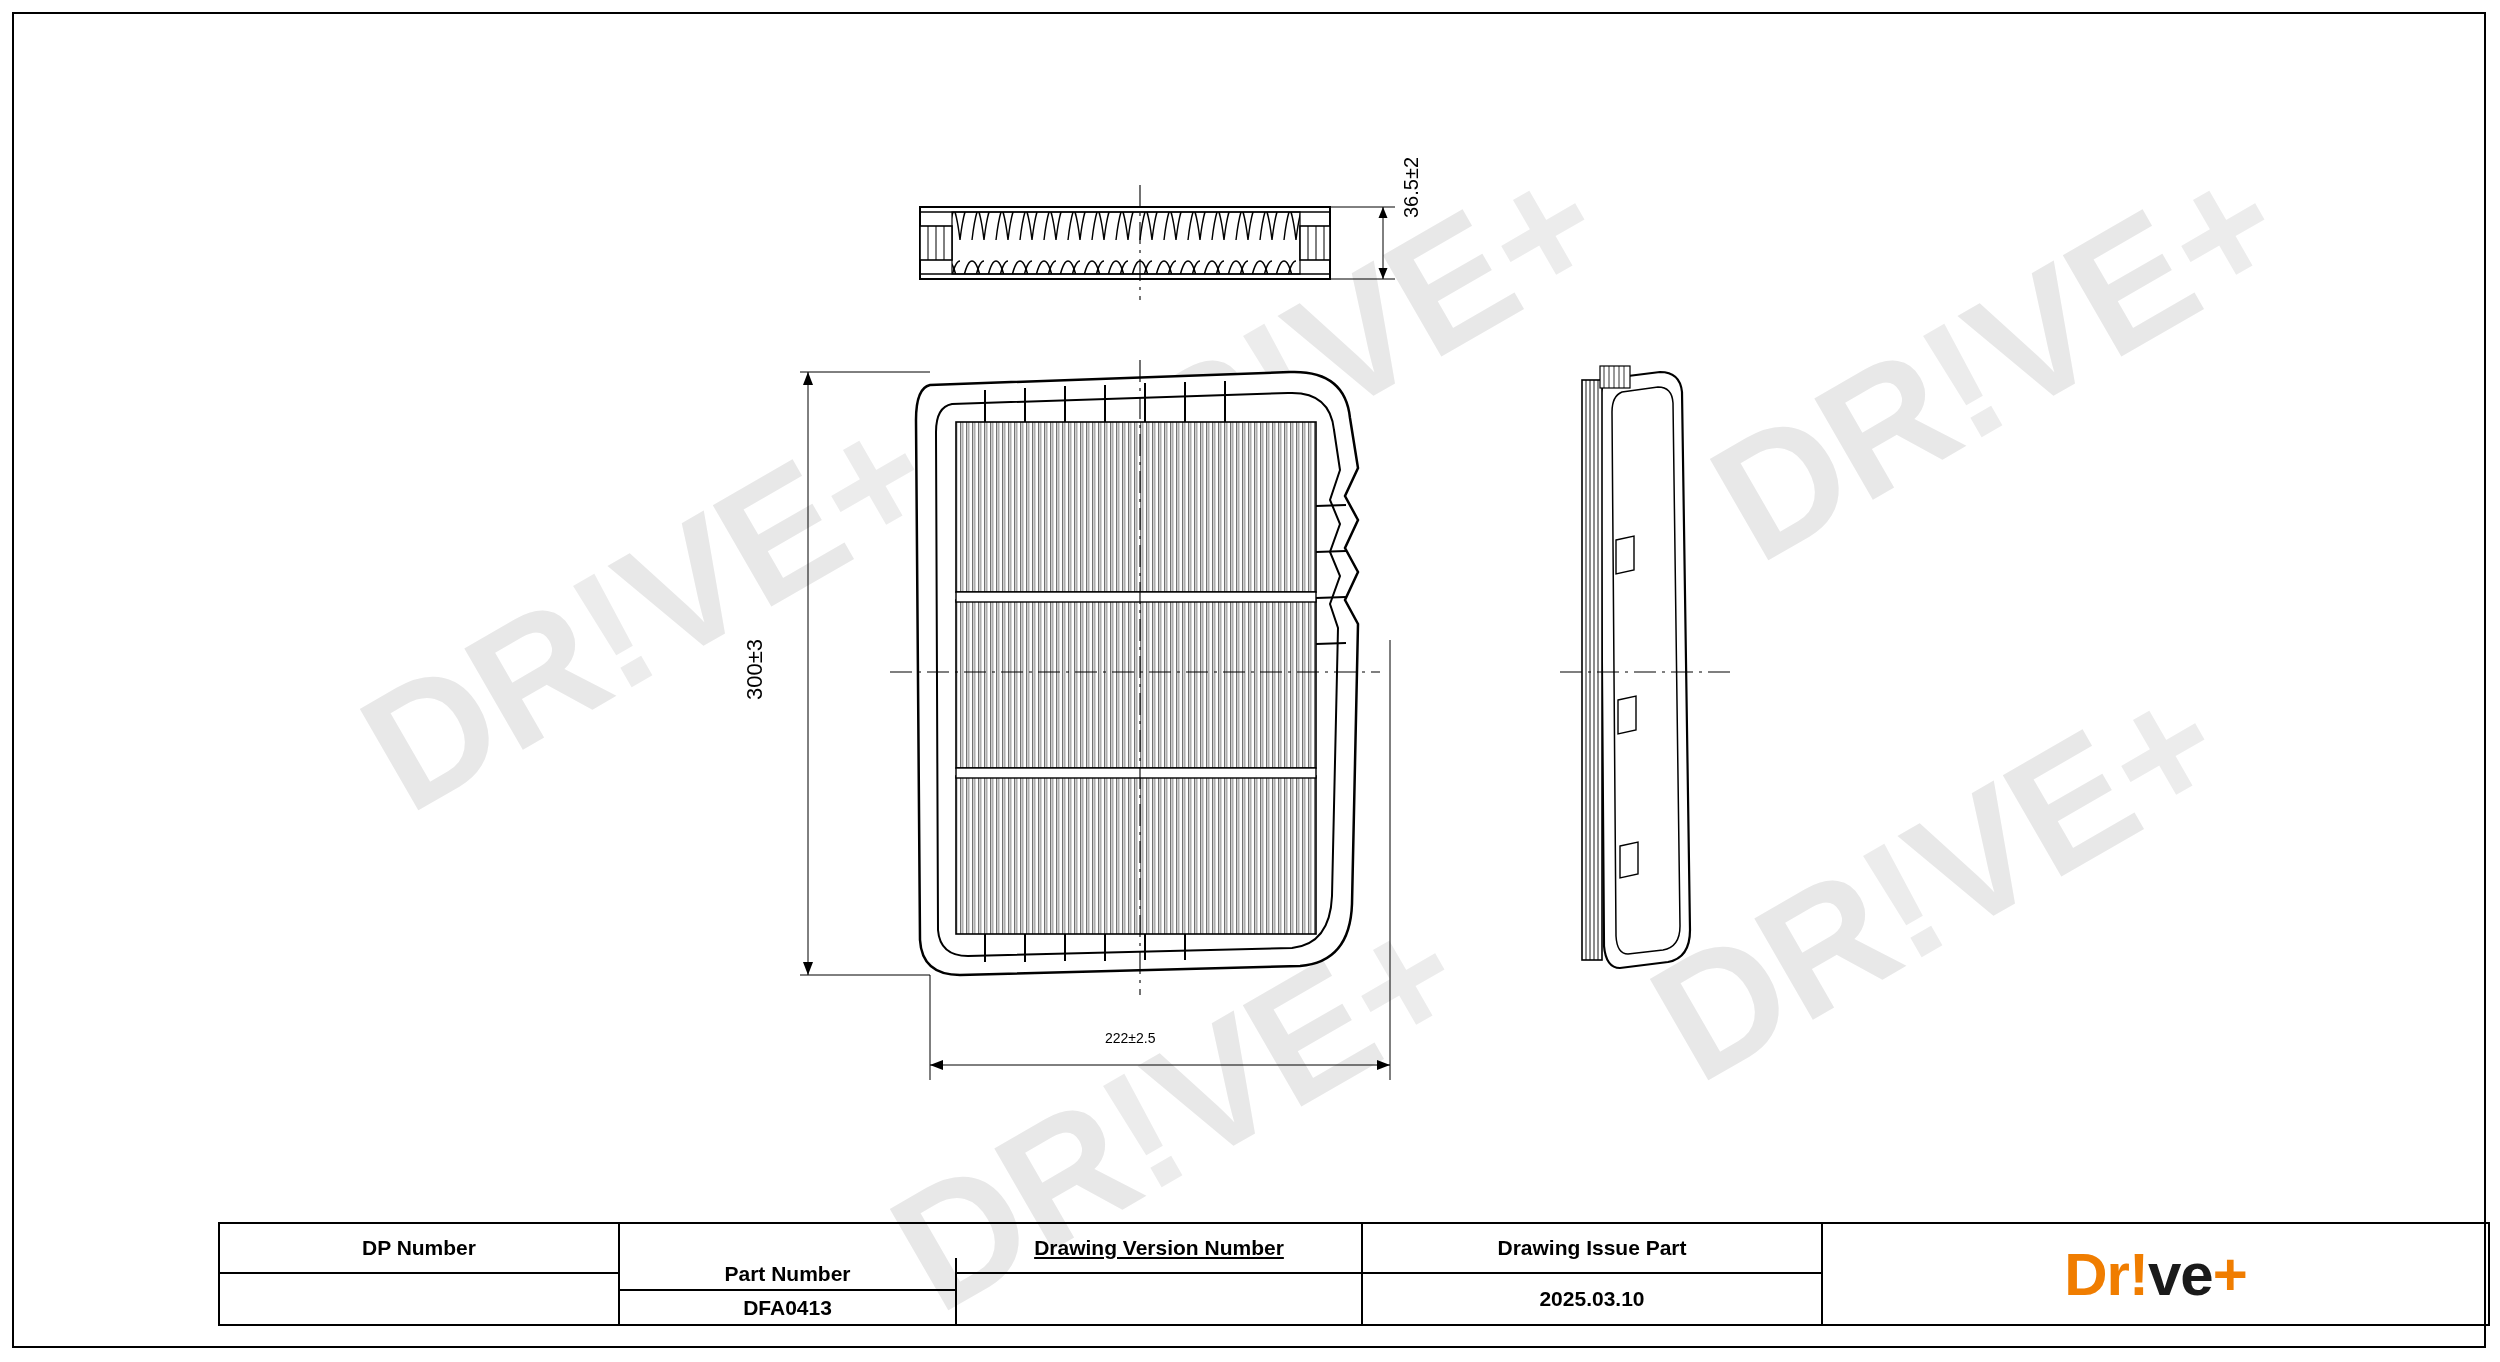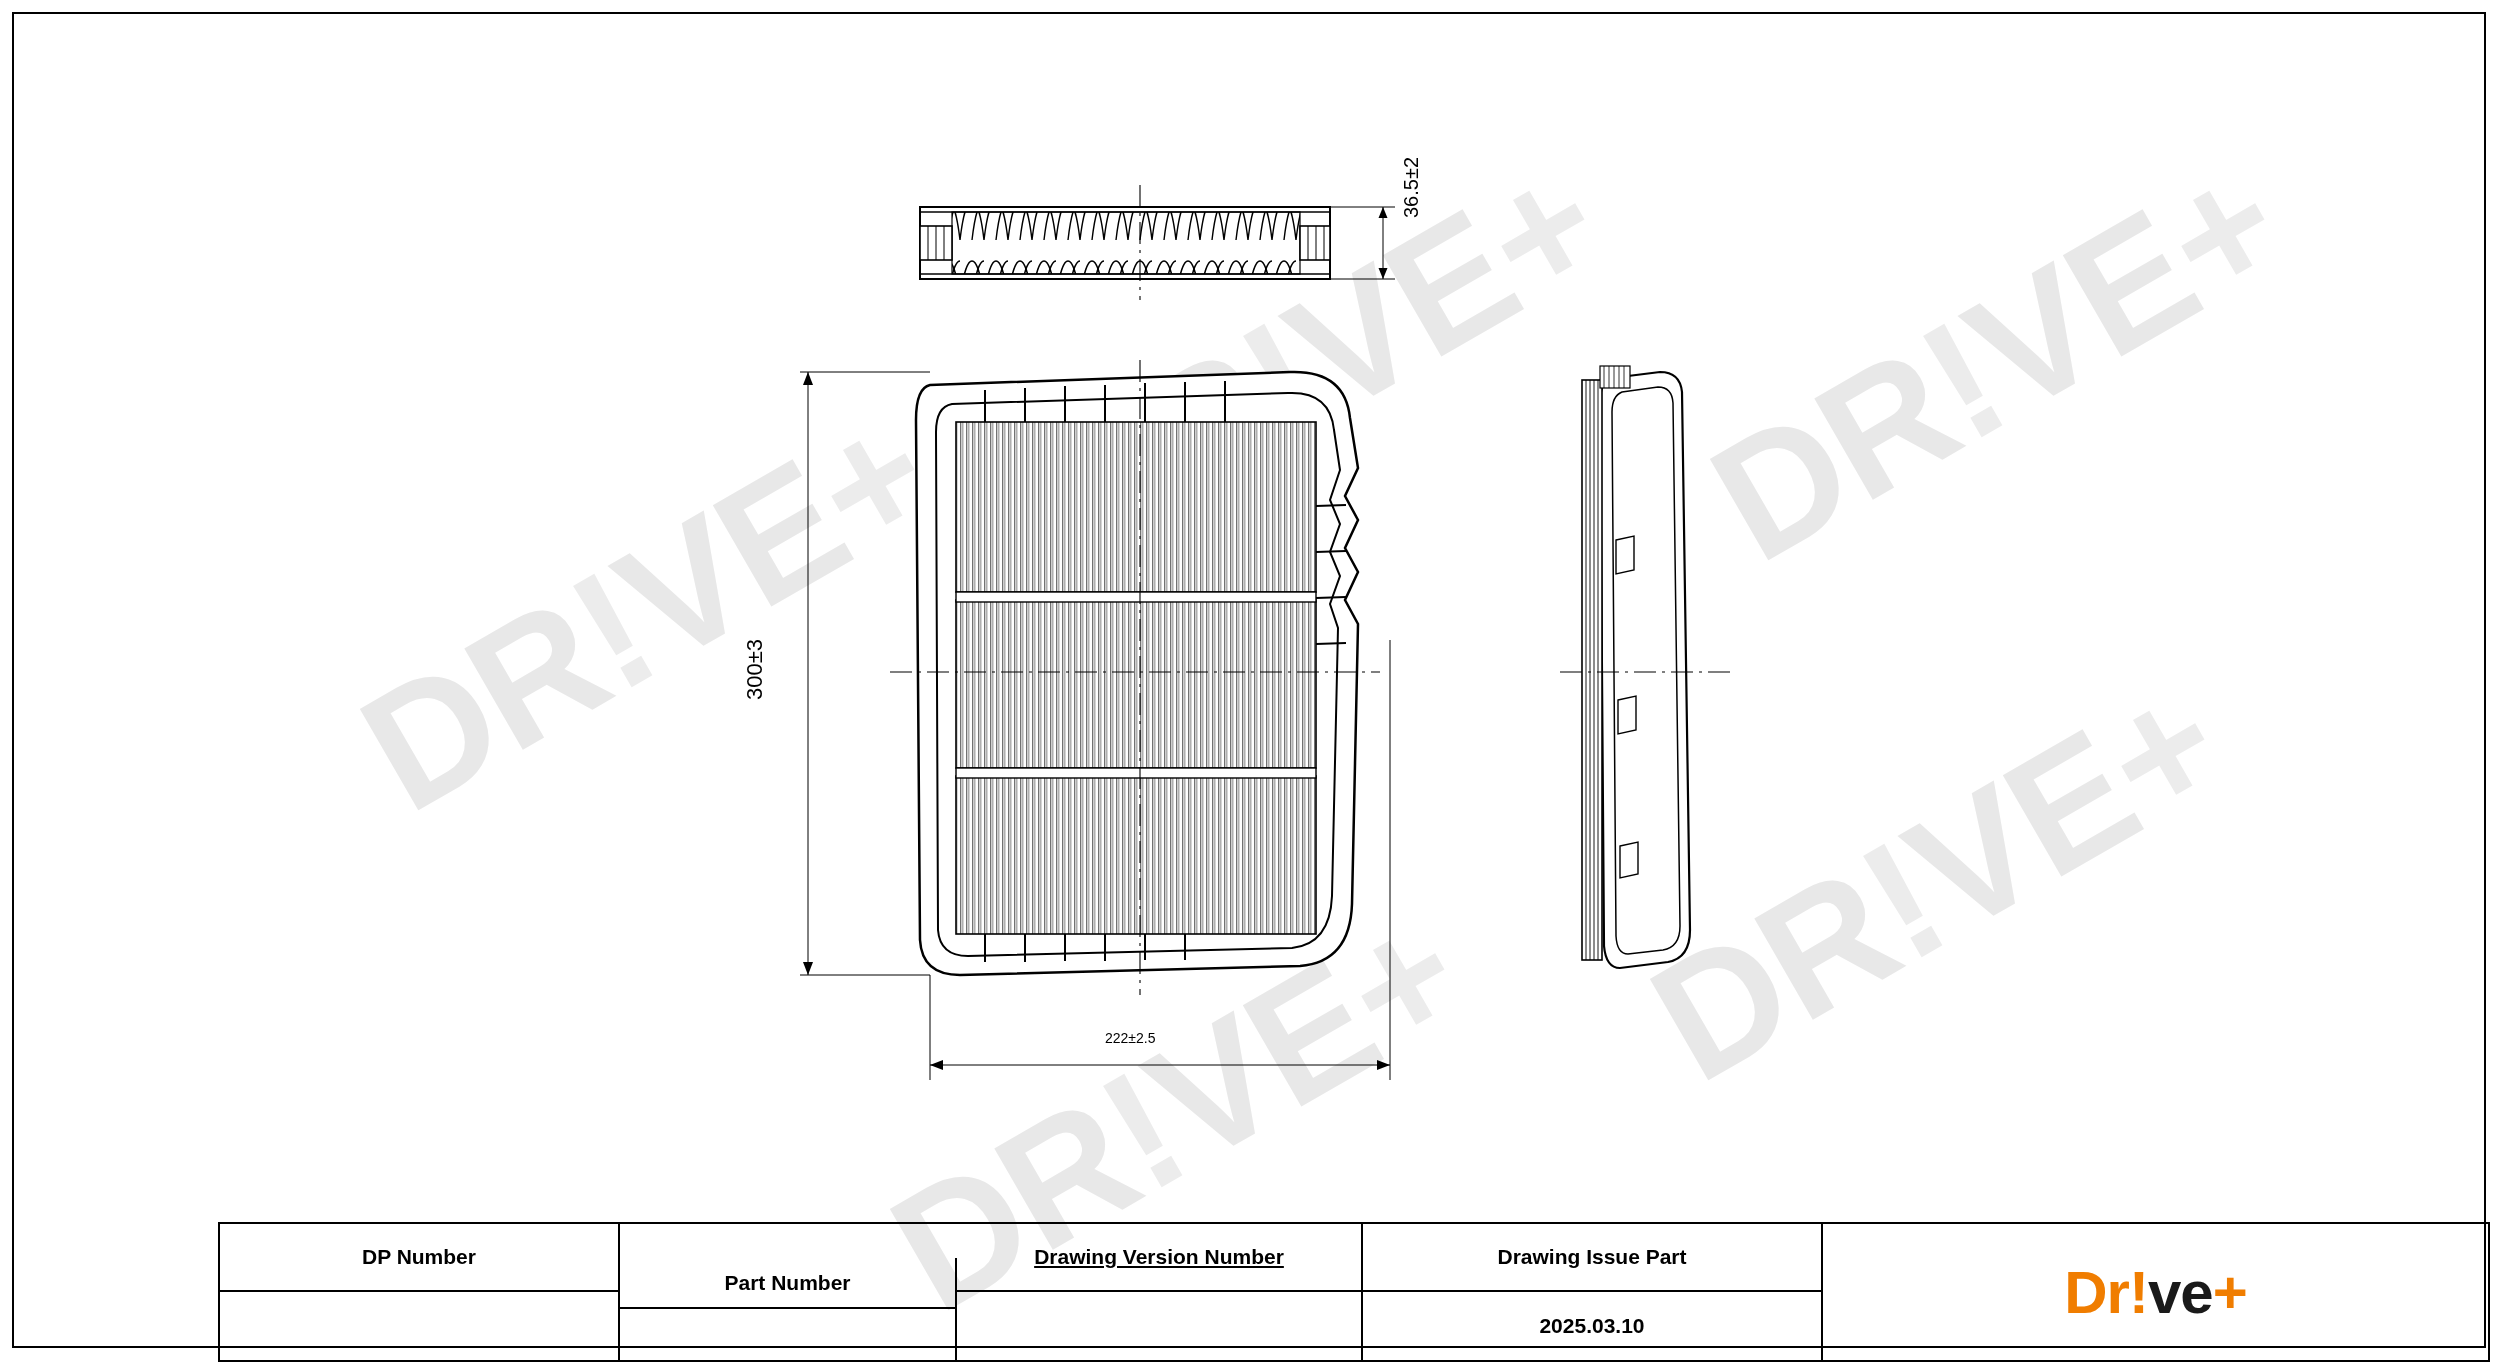--- a/index.html
+++ b/index.html
@@ -58,21 +58,21 @@
     width: 2500px;
     height: 1210px;
   }
 
   
   .titleblock {
     position: absolute;
     left: 218px;
     top: 1222px;
     width: 2272px;
-    height: 140px;
+    height: 104px;
     border: 2px solid #000;
     box-sizing: border-box;
     display: flex;
   }
   .tb-col {
     border-right: 2px solid #000;
     box-sizing: border-box;
     display: flex;
     flex-direction: column;
   }
@@ -331,20 +331,21 @@
   </div>
 
   <div class="titleblock">
 
     <div class="tb-col c1">
       <div class="tb-head">DP Number</div>
     </div>
 
     <div class="tb-col c2">
       <div class="tb-head">Part Number</div>
+      <div class="tb-val">DFA0413</div>
     </div>
 
     <div class="tb-col c3">
       <div class="tb-head">Drawing Version Number</div>
     </div>
 
     <div class="tb-col c4">
       <div class="tb-head">Drawing Issue Part</div>
       <div class="tb-val">2025.03.10</div>
     </div>

